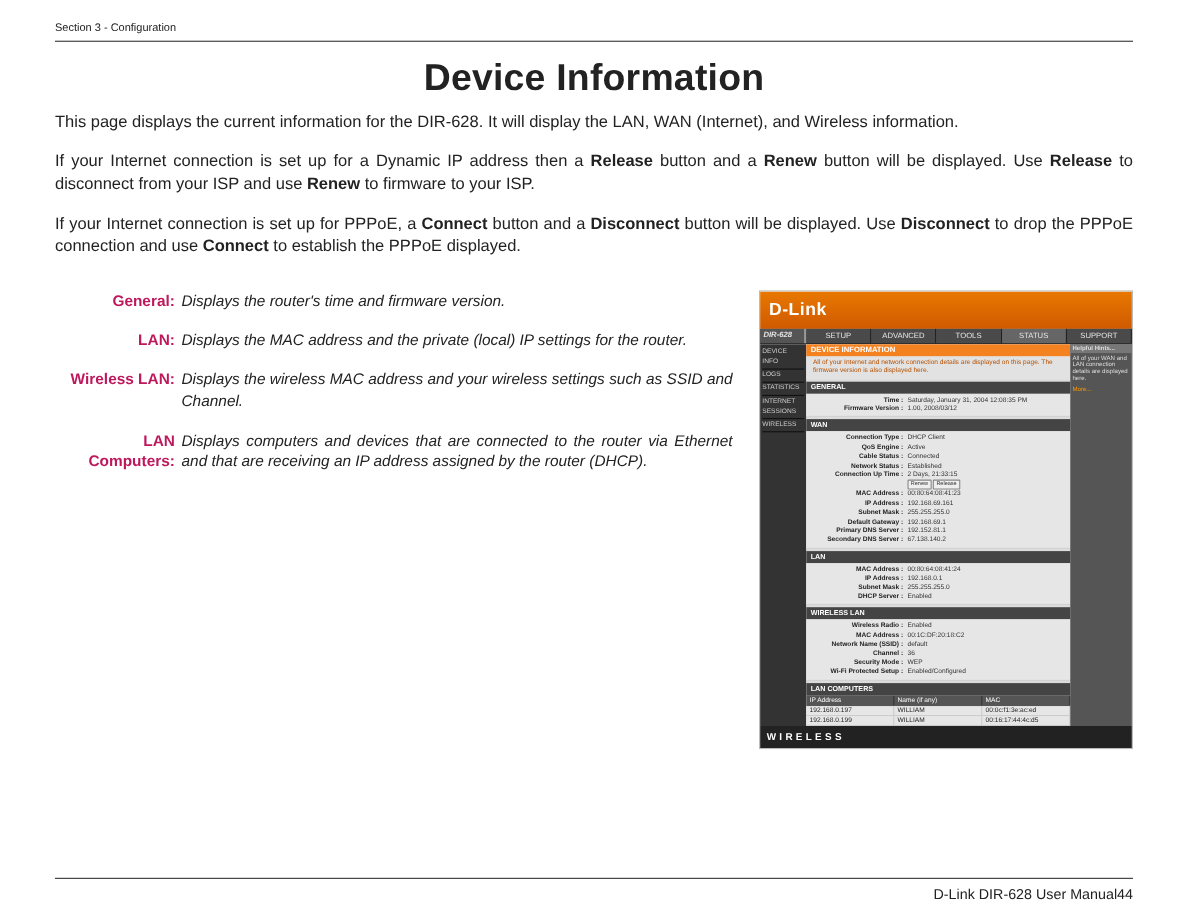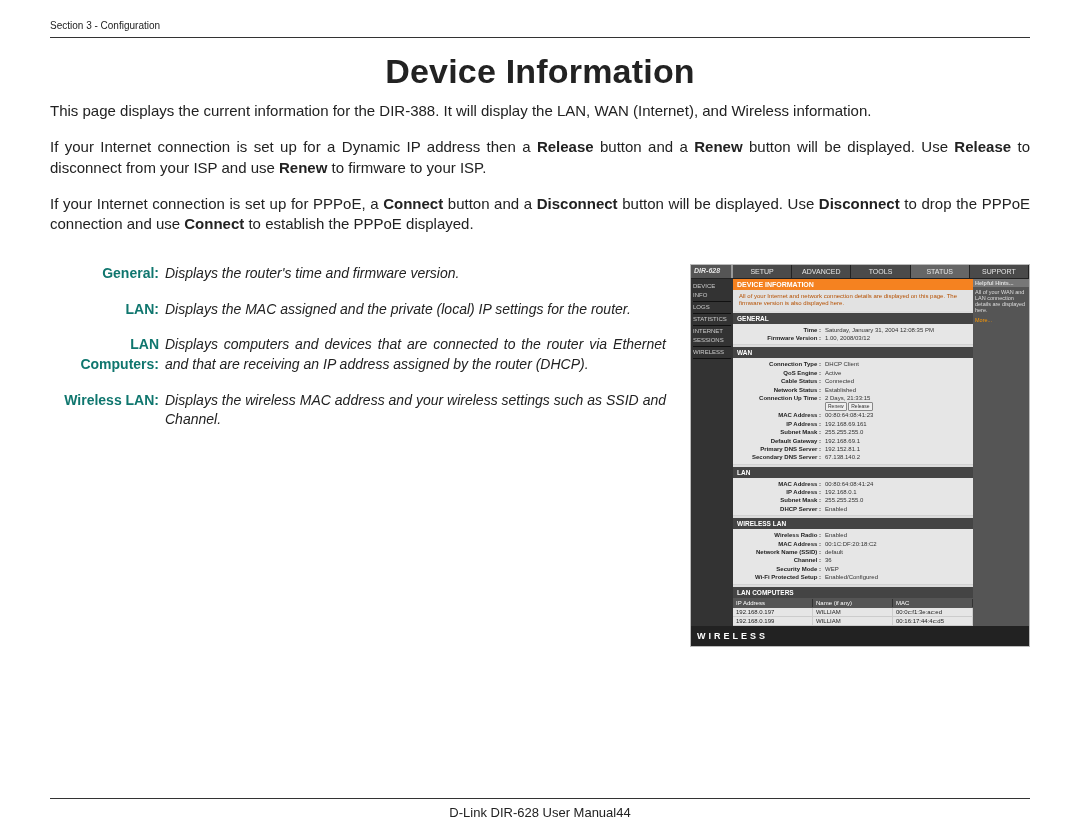--- a/index.html
+++ b/index.html
@@ -44,21 +44,21 @@
   }
   .def-row {
     display: flex;
     margin-bottom: 16px;
     line-height: 1.4;
   }
   .def-term {
     width: 115px;
     flex: 0 0 115px;
     text-align: right;
-    color: #0f766e;
+    color: #be185d;
     font-weight: bold;
     padding-right: 6px;
   }
   .def-desc { flex: 1; text-align: justify; font-style: italic; }
   .screenshot {
     flex: 0 0 340px;
     border: 1px solid #bbb;
     background: #fff;
     font-size: 7px;
     overflow: hidden;
@@ -169,62 +169,63 @@
   }
   .footer {
     position: absolute;
     left: 50px;
     right: 50px;
     bottom: 14px;
     font-size: 13px;
     border-top: 1px solid #333;
     padding-top: 6px;
     display: flex;
-    justify-content: center;
+    justify-content: flex-end;
   }
   .tiny-btn { display:inline-block; border:1px solid #888; background:#efefef; padding:0 2px; font-size:5px; border-radius:1px; }
 </style>
 </head>
 <body>
 
 <div class="header-line">Section 3 - Configuration</div>
 
 <h1>Device Information</h1>
 
 <div class="intro">
-  <p>This page displays the current information for the DIR-388. It will display the LAN, WAN (Internet), and Wireless information.</p>
+  <p>This page displays the current information for the DIR-628. It will display the LAN, WAN (Internet), and Wireless information.</p>
   <p>
     <span>If your Internet connection is set up for a Dynamic IP address then a </span><b>Release</b><span> button and a </span><b>Renew</b><span> button will be displayed. Use </span><b>Release</b><span> to disconnect from your ISP and use </span><b>Renew</b><span> to firmware to your ISP.</span>
   </p>
   <p>
     <span>If your Internet connection is set up for PPPoE, a </span><b>Connect</b><span> button and a </span><b>Disconnect</b><span> button will be displayed. Use </span><b>Disconnect</b><span> to drop the PPPoE connection and use </span><b>Connect</b><span> to establish the PPPoE displayed.</span>
   </p>
 </div>
 
 <div class="content">
   <div class="defs">
     <div class="def-row">
         <div class="def-term">General:</div>
         <div class="def-desc">Displays the router's time and firmware version.</div>
       </div>
     <div class="def-row">
         <div class="def-term">LAN:</div>
-        <div class="def-desc">Displays the MAC assigned and the private (local) IP settings for the router.</div>
+        <div class="def-desc">Displays the MAC address and the private (local) IP settings for the router.</div>
+      </div>
+    <div class="def-row">
+        <div class="def-term">Wireless LAN:</div>
+        <div class="def-desc">Displays the wireless MAC address and your wireless settings such as SSID and Channel.</div>
       </div>
     <div class="def-row">
         <div class="def-term">LAN Computers:</div>
         <div class="def-desc">Displays computers and devices that are connected to the router via Ethernet and that are receiving an IP address assigned by the router (DHCP).</div>
       </div>
-    <div class="def-row">
-        <div class="def-term">Wireless LAN:</div>
-        <div class="def-desc">Displays the wireless MAC address and your wireless settings such as SSID and Channel.</div>
-      </div>
   </div>
 
   <div class="screenshot">
+    <div class="ss-top">D-Link</div>
     <div class="ss-tabs">
       <div class="ss-model">DIR-628</div>
       <div class="ss-tab">SETUP</div>
       <div class="ss-tab">ADVANCED</div>
       <div class="ss-tab">TOOLS</div>
       <div class="ss-tab active">STATUS</div>
       <div class="ss-tab">SUPPORT</div>
     </div>
     <div class="ss-body">
       <div class="ss-side">

